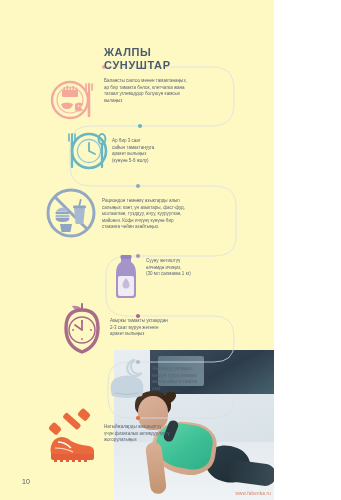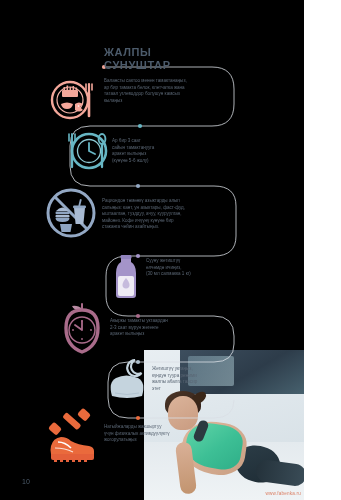--- a/index.html
+++ b/index.html
@@ -4,22 +4,22 @@
 <style>
   * { box-sizing: border-box; margin: 0; padding: 0; }
   html, body {
     width: 341px; height: 500px;
     background: #ffffff;
     font-family: "Liberation Sans", sans-serif;
     overflow: hidden;
   }
   #page {
     position: relative;
-    width: 304px; height: 500px;
-    background: #000000;
+    width: 274px; height: 500px;
+    background: #fef9c3;
     overflow: hidden;
   }
 
   
   #photo-wrap {
     position: absolute;
     right: 0; bottom: 0;
     width: 160px; height: 150px;
     overflow: hidden;
   }

